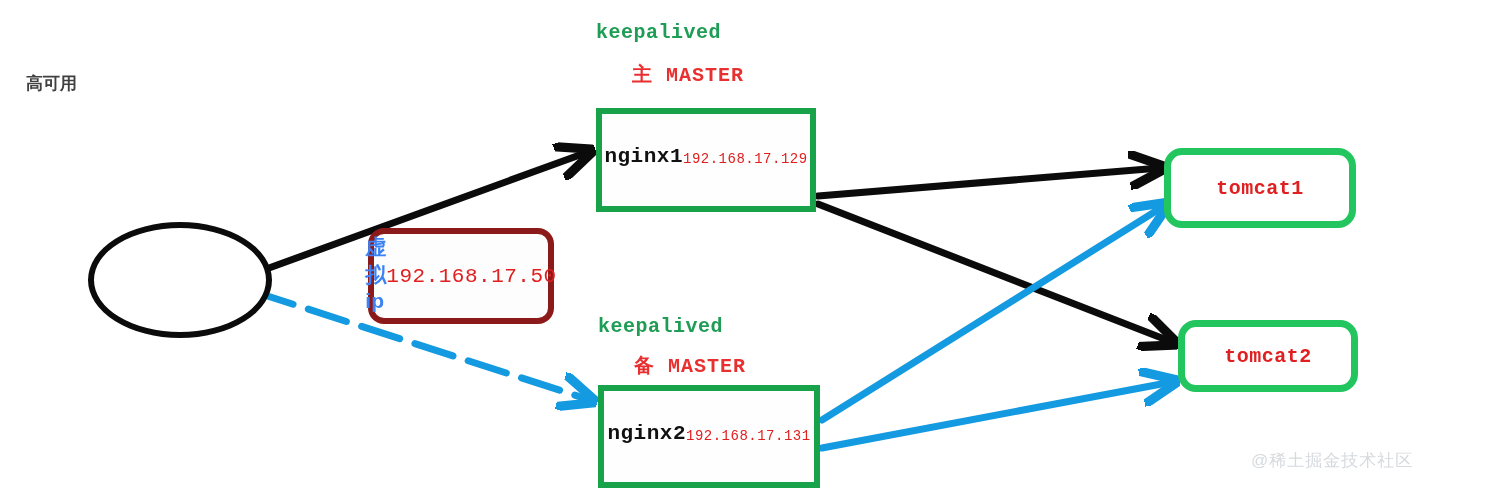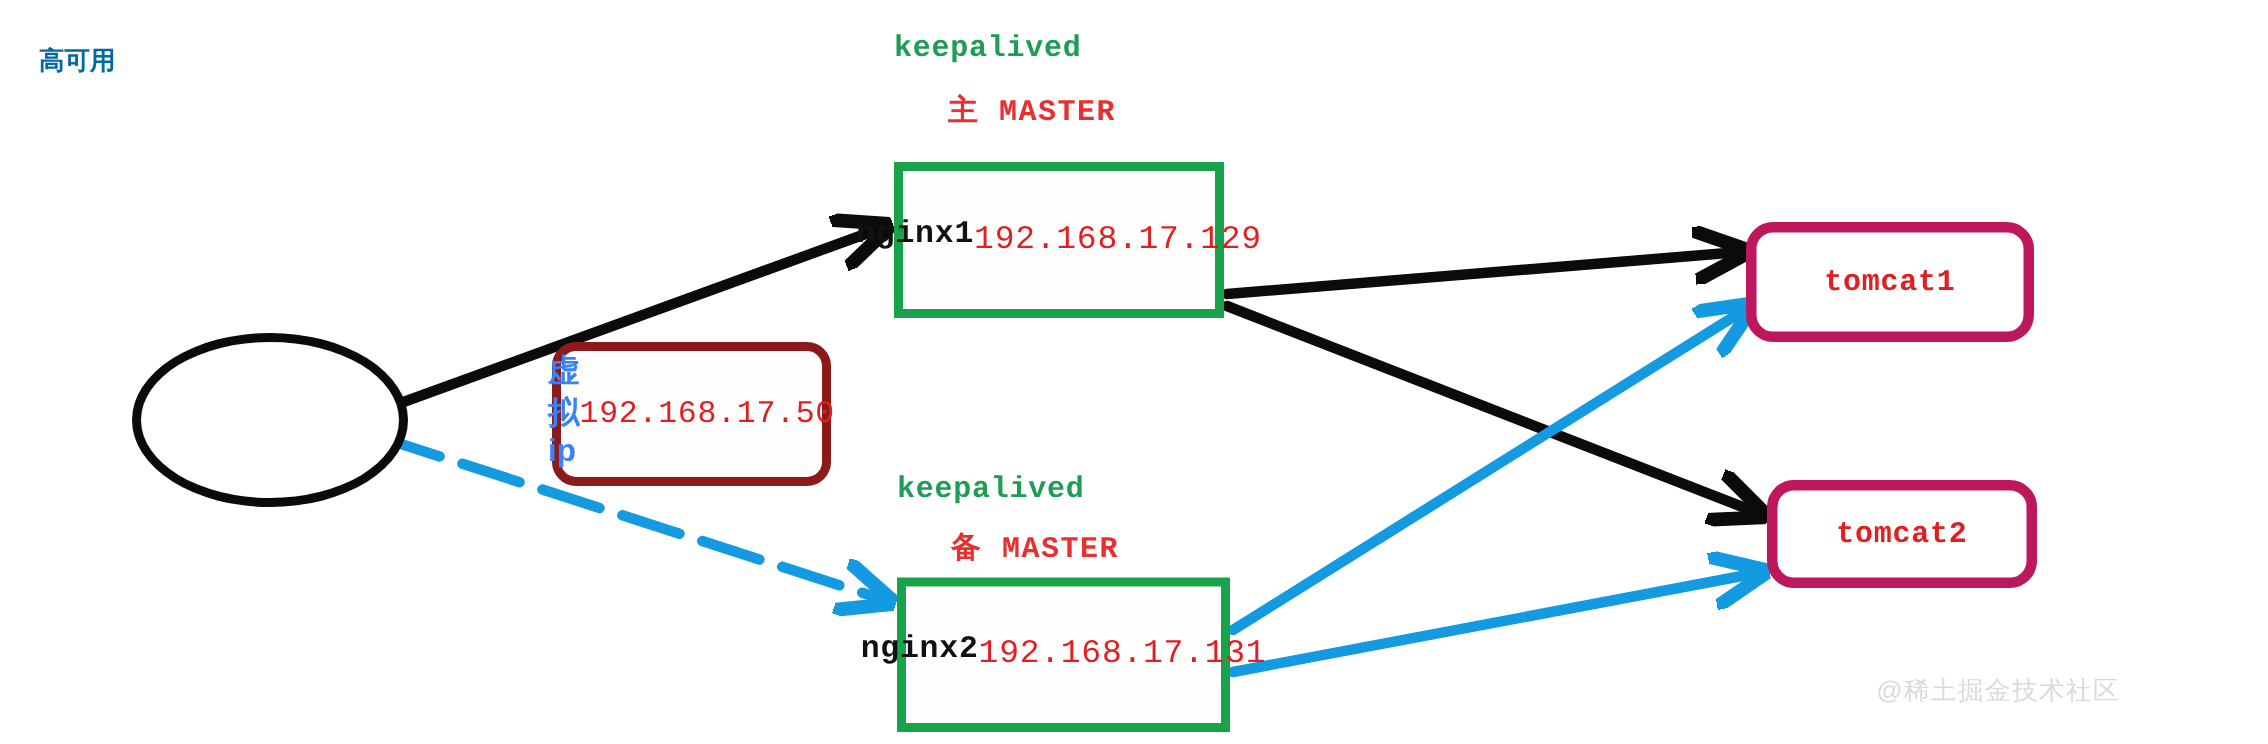--- a/index.html
+++ b/index.html
@@ -38,21 +38,21 @@
   .nginx-name {
     color: #111111;
     font-size: 21px;
     font-weight: 700;
     letter-spacing: 0.5px;
     line-height: 1.1;
     margin-bottom: 6px;
   }
   .nginx-ip {
     color: #e02020;
-    font-size: 22px;
+    font-size: 14px;
     font-weight: 400;
     letter-spacing: 0.5px;
     line-height: 1.1;
   }
   .vip-box {
     border: 6px solid #8d1a1a;
     border-radius: 16px;
     background: #fdfdfd;
   }
   .vip-title {
@@ -61,21 +61,21 @@
     font-weight: 700;
     margin-bottom: 6px;
     font-family: "Liberation Sans", "DejaVu Sans", sans-serif;
   }
   .vip-ip {
     color: #e02020;
     font-size: 21px;
     letter-spacing: 0.5px;
   }
   .tomcat-box {
-    border: 7px solid #be185d;
+    border: 7px solid #22c55e;
     border-radius: 18px;
     background: #ffffff;
   }
   .tomcat-label {
     color: #e02020;
     font-size: 20px;
     font-weight: 700;
     letter-spacing: 0.5px;
   }
   .free-label {
@@ -89,24 +89,25 @@
     font-weight: 700;
     letter-spacing: 0.5px;
   }
   .lbl-role {
     color: #e83030;
     font-size: 20px;
     font-weight: 700;
     letter-spacing: 1px;
   }
   .lbl-title {
-    color: #0369a1;
+    color: #404040;
     font-size: 17px;
     font-weight: 700;
     font-family: "Liberation Sans", "DejaVu Sans", sans-serif;
+    margin-top: 43px;
   }
   .watermark {
     color: #d6dade;
     font-size: 17px;
     font-family: "Liberation Sans", "DejaVu Sans", sans-serif;
     letter-spacing: 1px;
   }
   .client-ellipse {
     position: absolute;
     border: 6px solid #0b0b0b;

